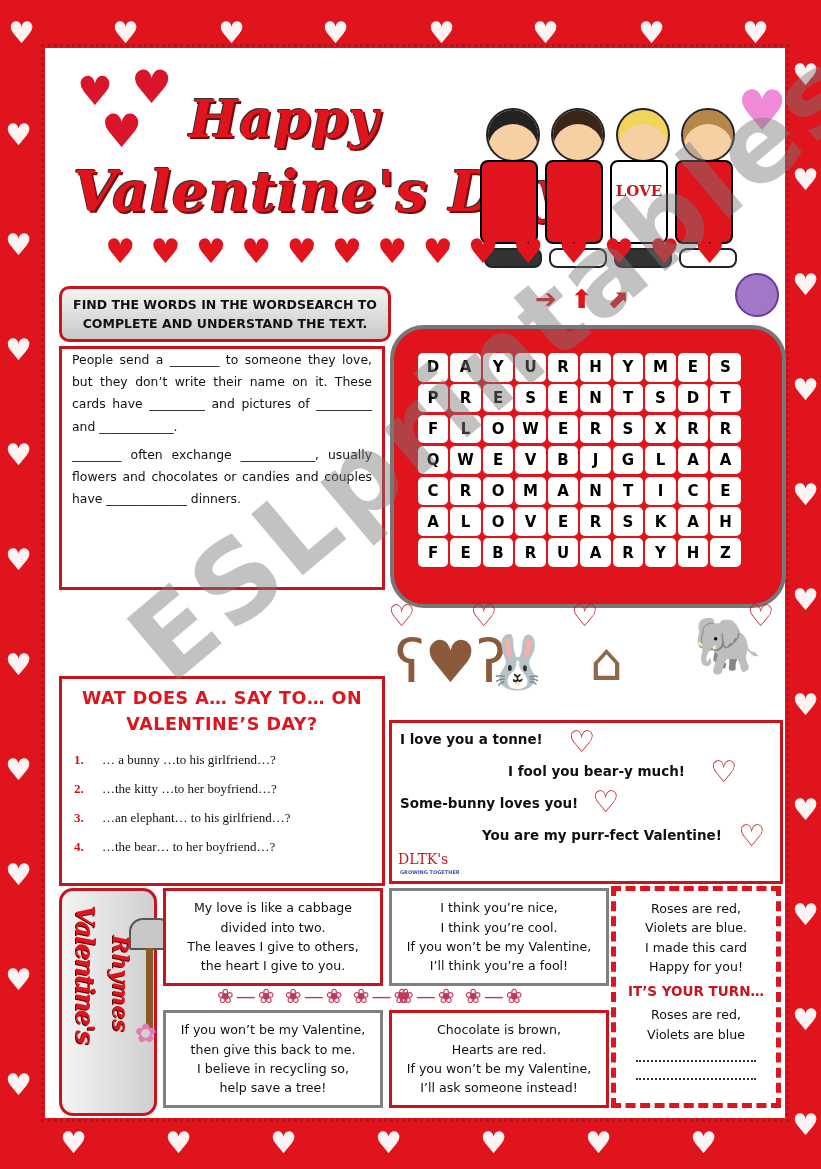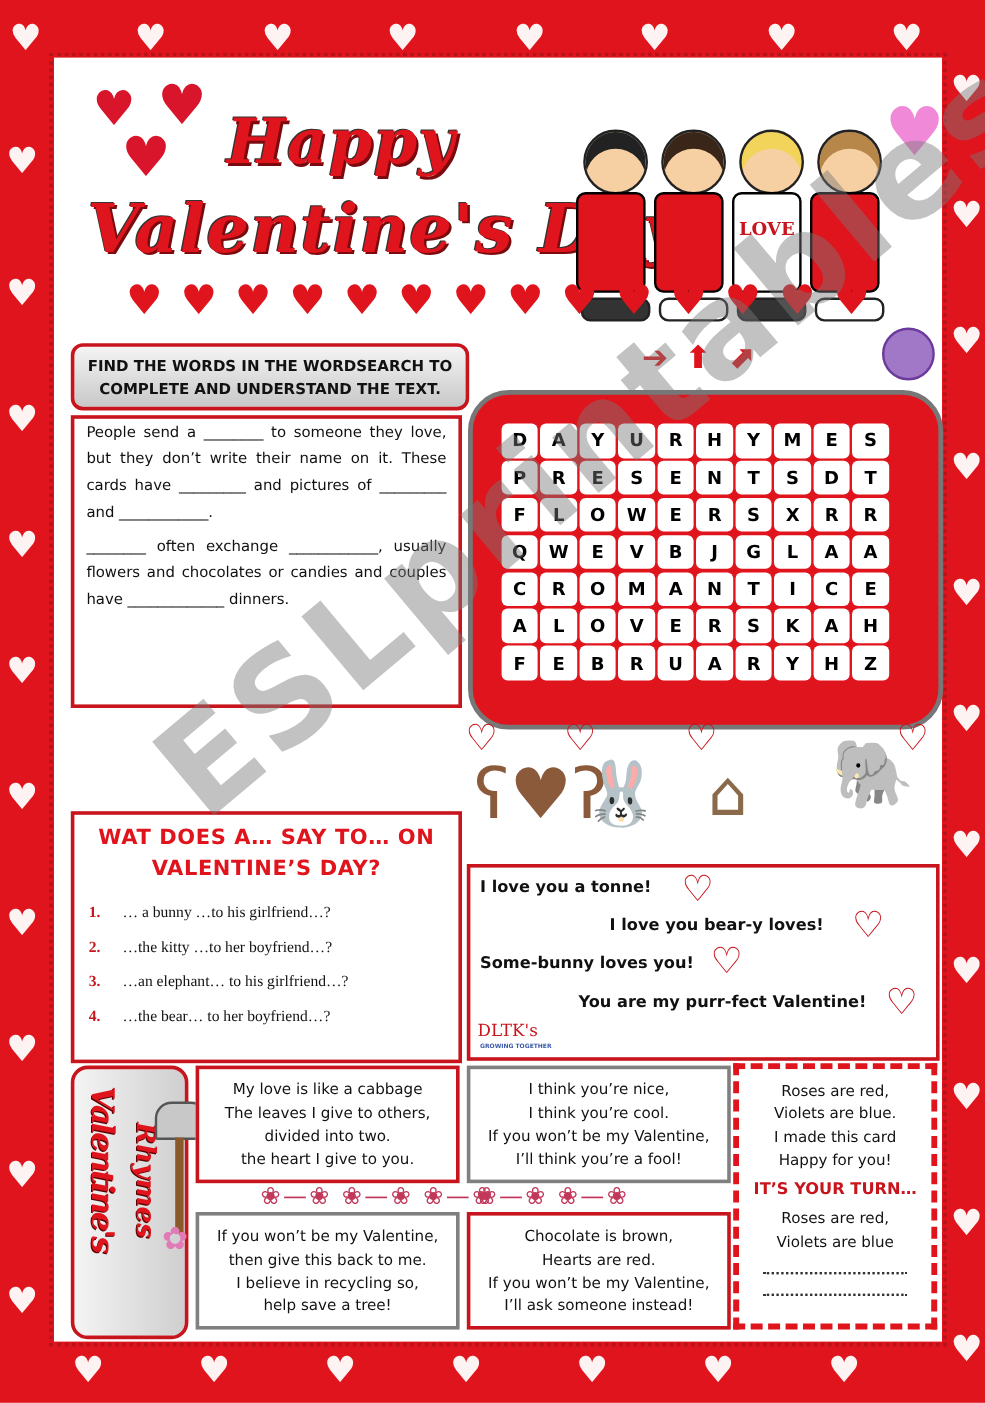--- a/index.html
+++ b/index.html
@@ -251,43 +251,43 @@
     <ul class="riddle-list">
       <li><span class="num">1.</span><span>… a bunny …to his girlfriend…?</span></li>
       <li><span class="num">2.</span><span>…the kitty …to her boyfriend…?</span></li>
       <li><span class="num">3.</span><span>…an elephant… to his girlfriend…?</span></li>
       <li><span class="num">4.</span><span>…the bear… to her boyfriend…?</span></li>
     </ul>
   </div>
 
   <div class="textbox" style="left:344px;top:672px;width:388px;height:158px">
     <div class="ans" style="left:8px;top:8px">I love you a tonne!</div>
-    <div class="ans" style="left:116px;top:40px">I love you bear-y loves!</div>
+    <div class="ans" style="left:116px;top:40px">I fool you bear-y much!</div>
     <div class="ans" style="left:8px;top:72px">Some-bunny loves you!</div>
     <div class="ans" style="left:90px;top:104px">You are my purr-fect Valentine!</div>
     <span class="ohheart" style="left:176px;top:4px">♡</span>
     <span class="ohheart" style="left:318px;top:34px">♡</span>
     <span class="ohheart" style="left:200px;top:64px">♡</span>
     <span class="ohheart" style="left:346px;top:98px">♡</span>
     <div class="abs" style="left:6px;top:128px;color:#c8141c;font-family:'DejaVu Serif',serif;font-size:14px">DLTK's</div>
     <div class="abs" style="left:8px;top:146px;color:#3a5aa8;font-size:5px;font-weight:bold">GROWING TOGETHER</div>
   </div>
 
   <div class="side">
     <div class="vt" style="left:8px;top:14px;font-size:26px;letter-spacing:-2px">Valentine's</div>
     <div class="vt" style="left:46px;top:44px;font-size:22px">Rhymes</div>
   </div>
   <div class="abs" style="left:84px;top:870px;width:40px;height:28px;background:#c8c8c8;border:2px solid #555;border-radius:14px 14px 2px 2px"></div>
   <div class="abs" style="left:101px;top:900px;width:7px;height:80px;background:#8a5a2a"></div>
   <span class="abs" style="left:90px;top:970px;font-size:26px;color:#e27ab8">✿</span>
 
   <div class="rhyme red-b" style="left:118px;top:840px;width:214px;height:92px">
     <div>My love is like a cabbage</div>
-      <div>The leaves I give to others,</div>
-    <div>divided into two.</div>
+      <div>divided into two.</div>
+    <div>The leaves I give to others,</div>
       <div>the heart I give to you.</div>
   </div>
   <div class="rhyme gray-b" style="left:344px;top:840px;width:214px;height:92px">
     <div>I think you’re nice,</div>
       <div>I think you’re cool.</div>
     <div>If you won’t be my Valentine,</div>
       <div>I’ll think you’re a fool!</div>
   </div>
   <div class="roses" style="left:172px;top:936px">❀—❀ ❀—❀ ❀—❀</div>
   <div class="roses" style="left:352px;top:936px">❀—❀ ❀—❀</div>

